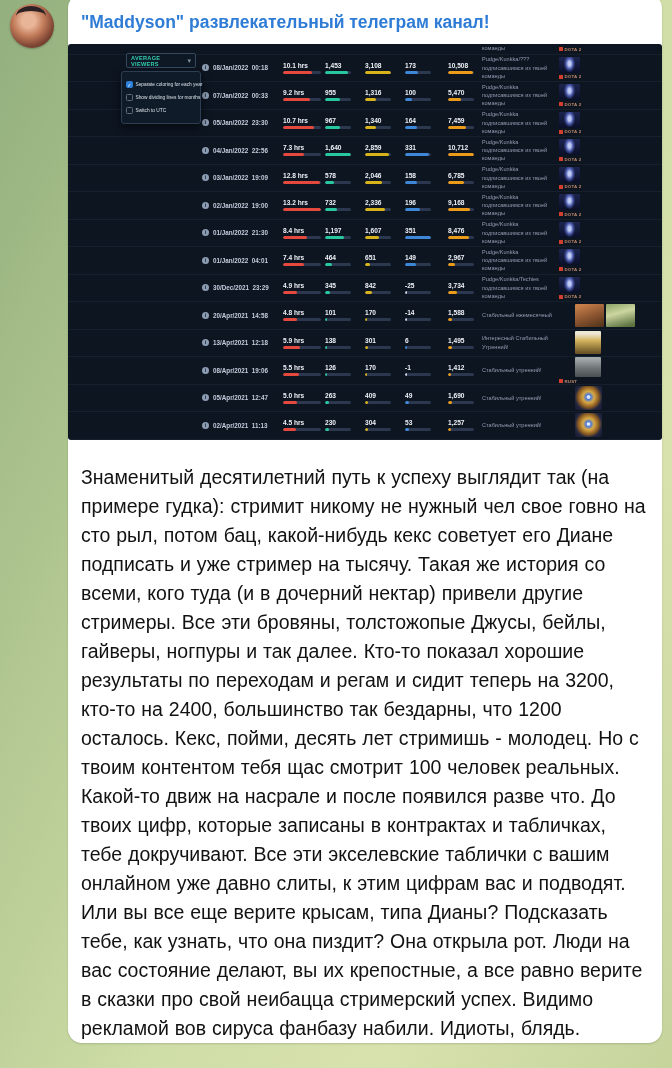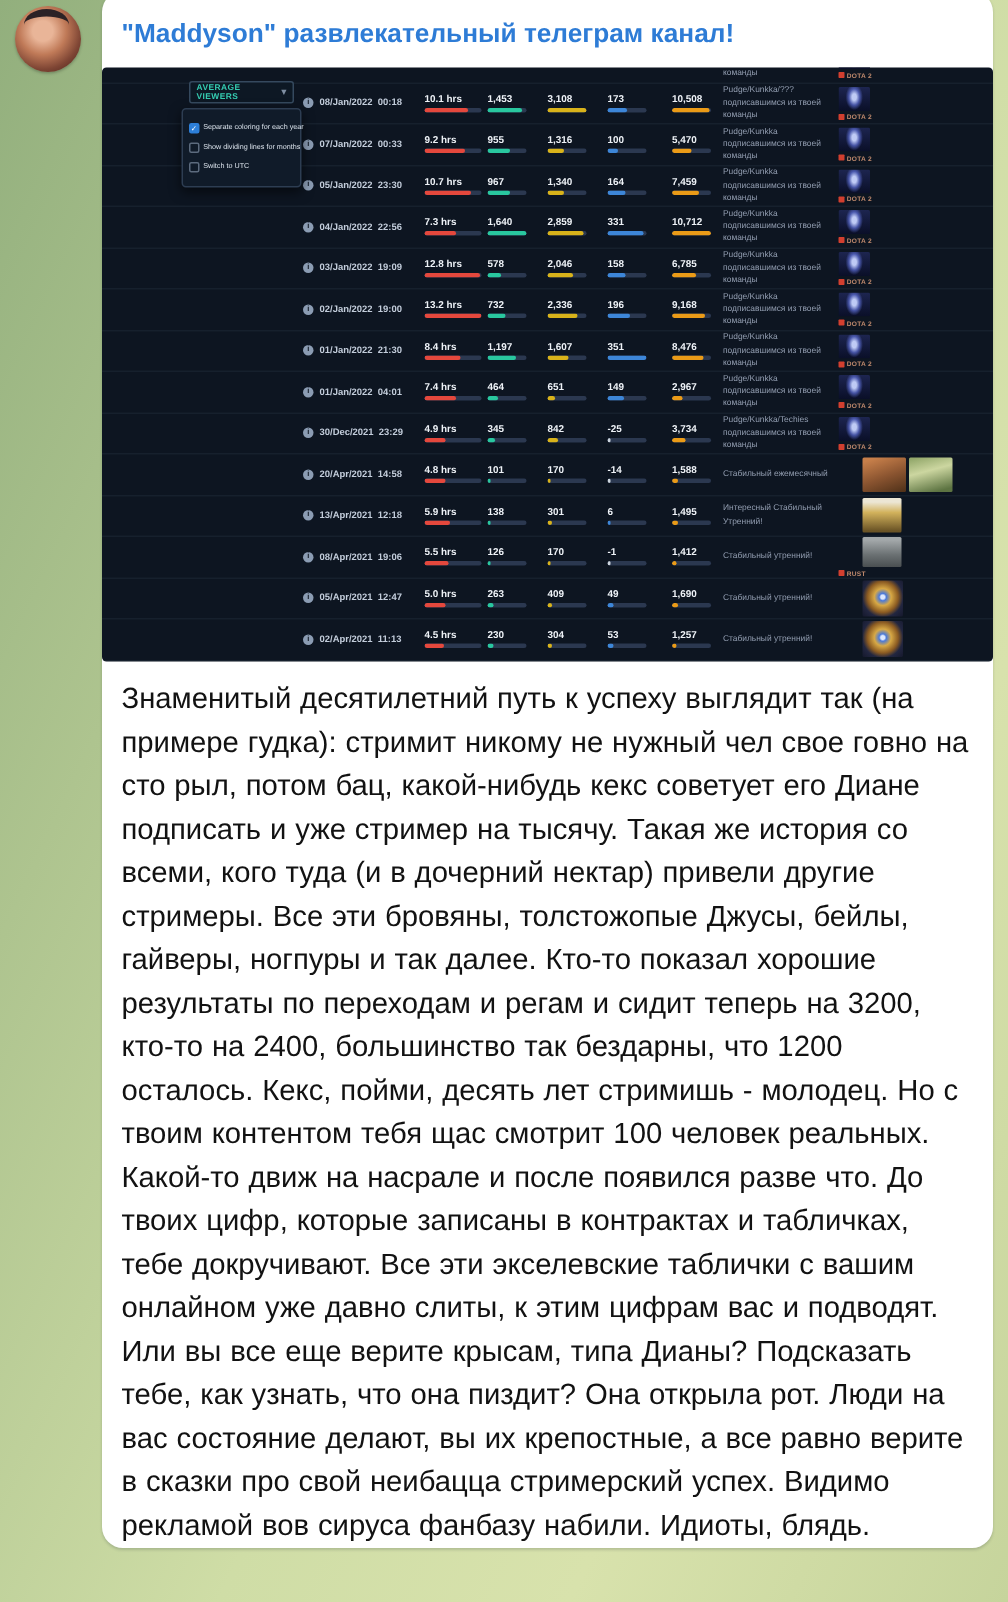--- a/index.html
+++ b/index.html
@@ -82,20 +82,21 @@
   }
   .cb-row{display:flex;align-items:center;gap:3px;height:13px;}
   .cb{width:6.5px;height:6.5px;border:1px solid #5c6b7e;border-radius:1.5px;
       font-size:5px;line-height:6px;color:#fff;text-align:center;flex-shrink:0;box-sizing:border-box;}
   .cb.on{background:#2d7fd8;border-color:#2d7fd8;}
   .cb-l{font-size:4.8px;color:#d9e1ea;white-space:nowrap;}
   
   .msg-text{
     padding:11px 13px 0 13px;font-size:19.5px;line-height:29px;color:#121212;
     word-spacing:.5px;
+    margin-top:12px;
   }
   .msg-footer{
     display:flex;justify-content:flex-end;align-items:center;gap:7px;
     padding:4px 15px 9px 14px;color:#9aa6b0;font-size:15px;
   }
 </style>
 </head>
 <body>
 
 <div class="avatar"></div>

